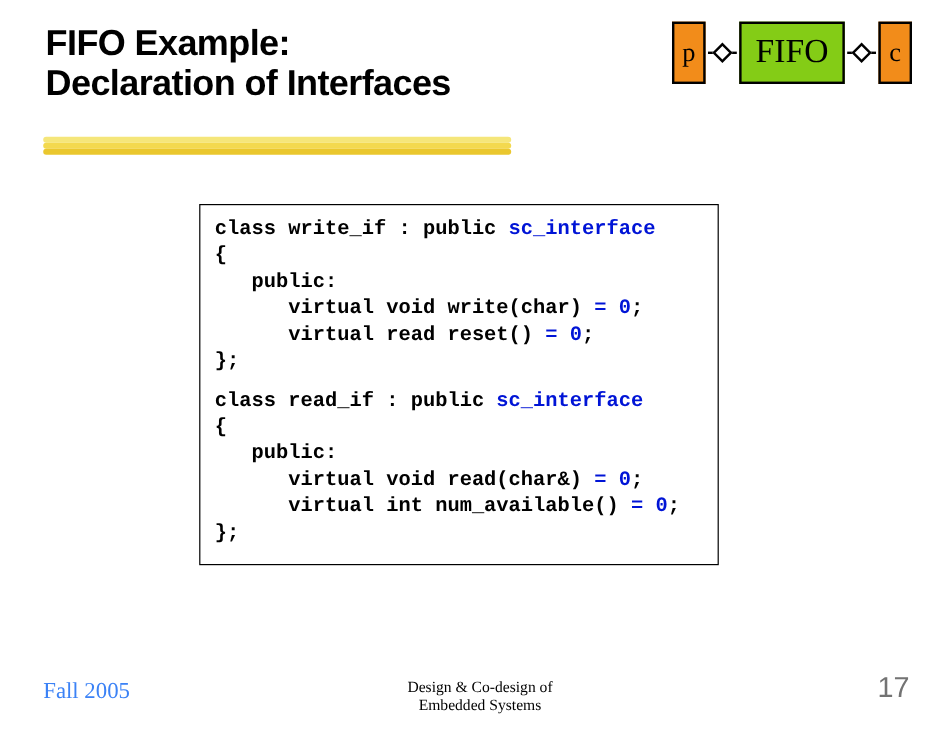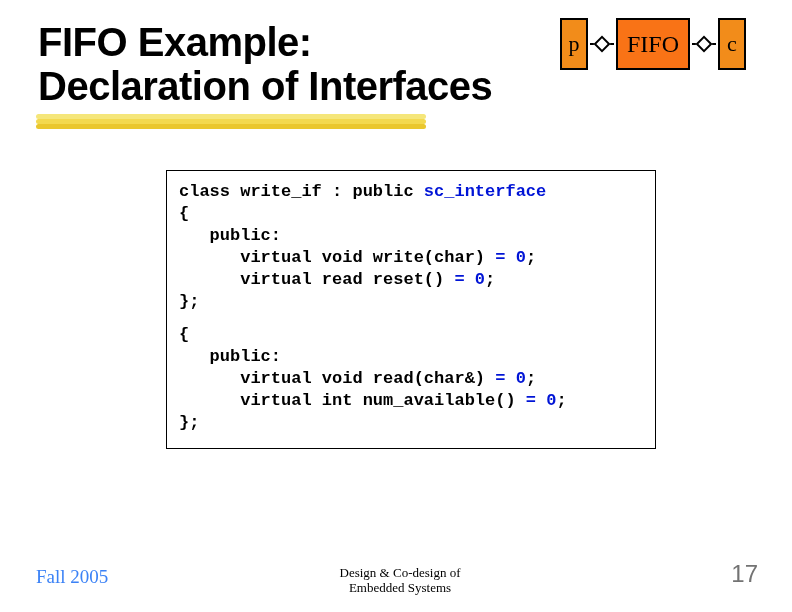--- a/index.html
+++ b/index.html
@@ -11,21 +11,21 @@
     font-family: Arial, Helvetica, sans-serif;
     overflow: hidden;
   }
   .title-area {
     position: absolute;
     left: 38px;
     top: 20px;
     width: 520px;
   }
   .title {
-    font-size: 40px;
+    font-size: 30px;
     font-weight: bold;
     color: #000;
     line-height: 1.1;
     letter-spacing: -0.5px;
   }
   .underline {
     position: absolute;
     left: 36px;
     top: 114px;
     width: 390px;
@@ -56,29 +56,29 @@
     height: 52px;
     background: #f28c1a;
     border: 2px solid #000;
     display: flex;
     align-items: center;
     justify-content: center;
     font-family: "Times New Roman", serif;
     font-size: 22px;
   }
   .fifo-box {
-    width: 74px;
+    width: 88px;
     height: 52px;
-    background: #f97316;
+    background: #84cc16;
     border: 2px solid #000;
     display: flex;
     align-items: center;
     justify-content: center;
     font-family: "Times New Roman", serif;
-    font-size: 24px;
+    font-size: 28px;
   }
   .connector {
     display: flex;
     align-items: center;
     margin: 0 2px;
   }
   .conn-line {
     width: 6px;
     height: 2px;
     background: #000;
@@ -88,21 +88,21 @@
     height: 12px;
     border: 2px solid #000;
     transform: rotate(45deg);
     background: #fff;
   }
 
   .code-box {
     position: absolute;
     left: 166px;
     top: 170px;
-    width: 490px;
+    width: 433px;
     border: 1.5px solid #000;
     padding: 10px 12px 14px 12px;
     font-family: "Courier New", monospace;
     font-size: 17px;
     font-weight: bold;
     line-height: 1.3;
   }
   .code-box .block { margin-bottom: 10px; }
   .code-box .block:last-child { margin-bottom: 0; }
   .kw-blue { color: #0014d6; }
@@ -178,20 +178,21 @@
 <div class="code-box">
   <div class="block">
     <div class="line"><span class="kw-black">class write_if : public </span><span class="kw-blue">sc_interface</span></div>
     <div class="line kw-black">{</div>
     <div class="line kw-black">   public:</div>
     <div class="line"><span class="kw-black">      virtual void write(char) </span><span class="kw-blue">= 0</span><span class="kw-black">;</span></div>
     <div class="line"><span class="kw-black">      virtual read reset() </span><span class="kw-blue">= 0</span><span class="kw-black">;</span></div>
     <div class="line kw-black">};</div>
   </div>
   <div class="block">
+    <div class="line"><span class="kw-black">class read_if : public </span><span class="kw-blue">sc_interface</span></div>
     <div class="line kw-black">{</div>
     <div class="line kw-black">   public:</div>
     <div class="line"><span class="kw-black">      virtual void read(char&amp;) </span><span class="kw-blue">= 0</span><span class="kw-black">;</span></div>
     <div class="line"><span class="kw-black">      virtual int num_available() </span><span class="kw-blue">= 0</span><span class="kw-black">;</span></div>
     <div class="line kw-black">};</div>
   </div>
 </div>
 
 <div class="footer-left">Fall 2005</div>
 <div class="footer-center">

